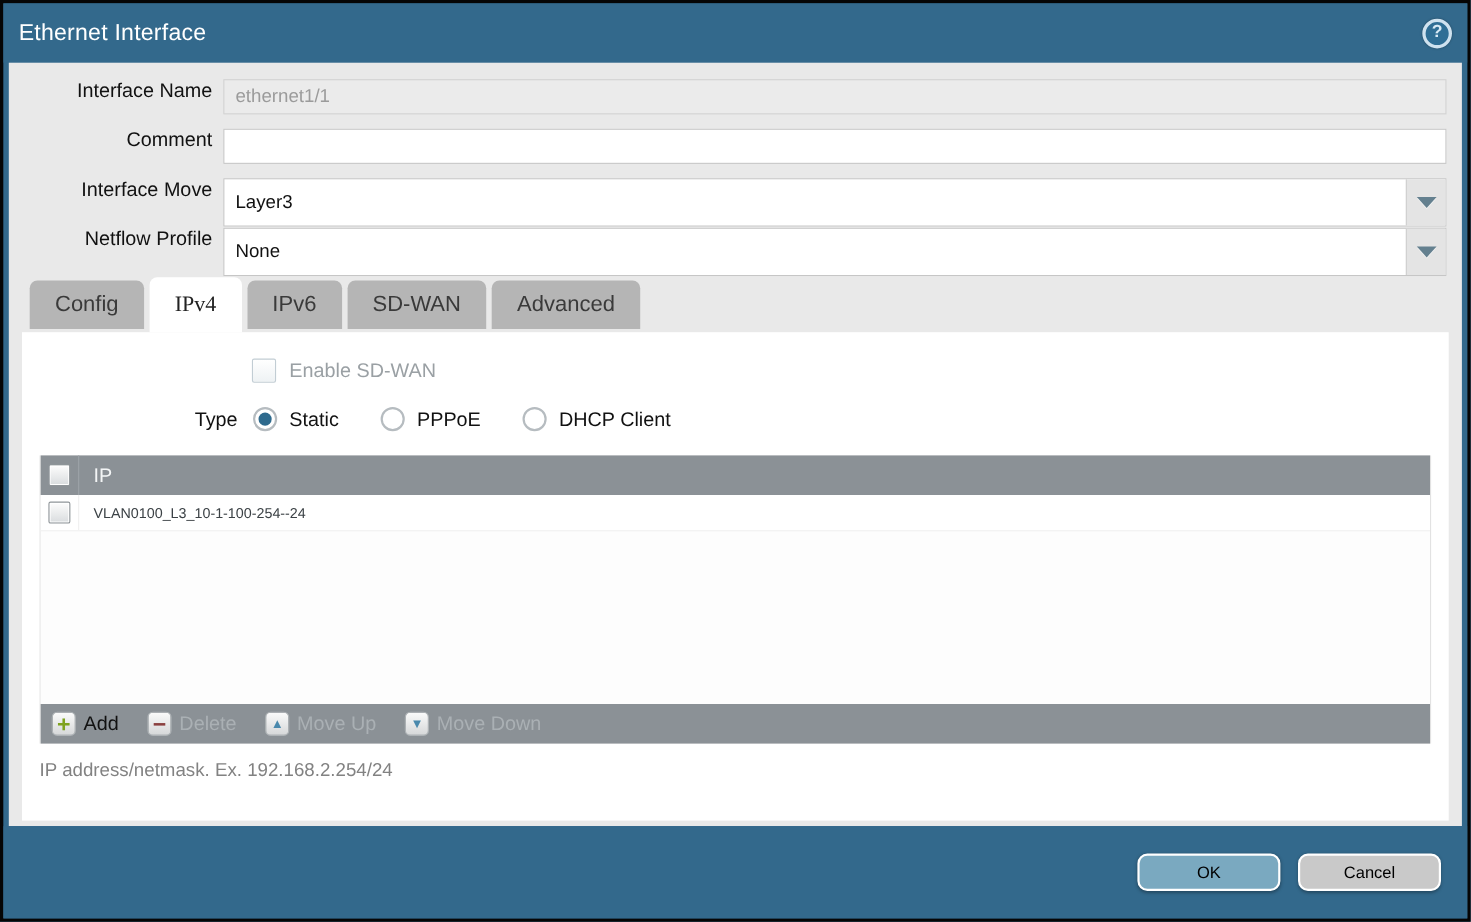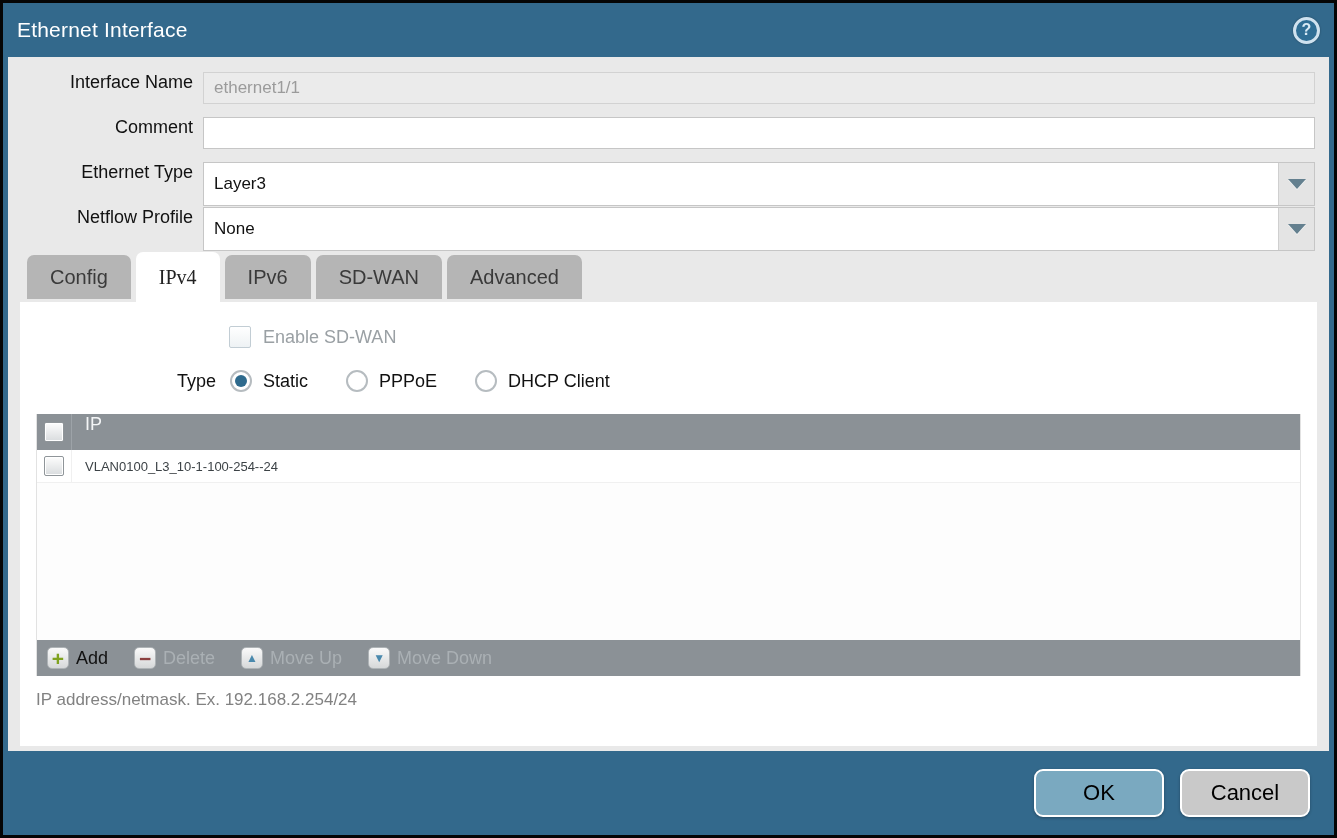--- a/index.html
+++ b/index.html
@@ -135,21 +135,21 @@
   .radio-text { font-size: 18px; color: #111; }
   
   .ip-table {
     margin: 22px 16px 0 16px;
     display: flex; flex-direction: column;
     border-left: 1px solid #e2e2e2; border-right: 1px solid #e2e2e2;
   }
   .thead {
     height: 36px; flex: 0 0 36px;
     background: #8b9196;
-    display: flex; 
+    display: flex; align-items: center;
   }
   .check-cell {
     width: 35px; flex: 0 0 35px;
     display: flex; align-items: center; justify-content: center;
     align-self: stretch;
   }
   .thead .check-cell { border-right: 1px solid #9da3a8; }
   .cb-small {
     width: 20px; height: 20px;
     border: 1px solid #8f9599; border-radius: 2px;
@@ -198,24 +198,24 @@
     font-size: 17px; color: #828282;
   }
   
   .footer {
     height: 84px; flex: 0 0 84px;
     background: #33698c;
     display: flex; align-items: center; justify-content: flex-end;
     gap: 16px; padding-right: 24px;
   }
   .btn {
-    width: 130px; height: 48px;
+    width: 130px; height: 34px;
     border: 2px solid #ffffff; border-radius: 9px;
     font-family: "Liberation Sans", sans-serif;
-    font-size: 22px; color: #000;
+    font-size: 15px; color: #000;
     cursor: pointer;
     box-shadow: 0 1px 3px rgba(0,0,0,.3);
   }
   .btn.ok { background: #7aa9c0; }
   .btn.cancel { background: #c9c9c9; }
 </style>
 </head>
 <body>
 
 <div class="dialog">
@@ -237,21 +237,21 @@
     </div>
 
     <div class="frow">
       <div class="flabel">Comment</div>
       <div class="fctrl">
         <input class="tinput" type="text" value="" style="">
       </div>
     </div>
 
     <div class="frow">
-      <div class="flabel">Ethernet Type</div>
+      <div class="flabel">Interface Move</div>
       <div class="fctrl">
         <div class="dropdown">
           <span class="dd-value">Layer3</span>
           <span class="dd-btn">
             <span class="dd-arrow"></span>
           </span>
         </div>
       </div>
     </div>
 

